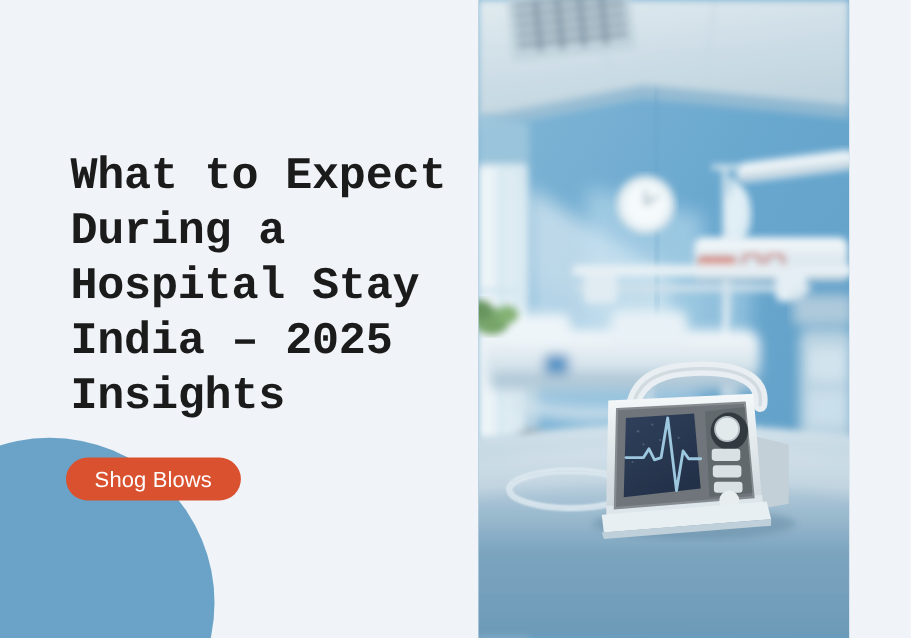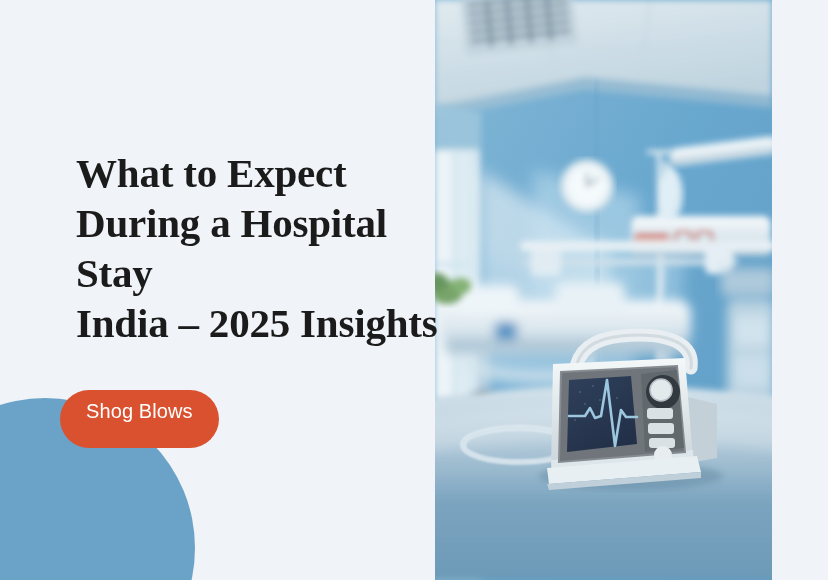--- a/index.html
+++ b/index.html
@@ -66,34 +66,34 @@
 
   
   .content {
     position: absolute;
     left: 60px;
     top: 132px;
     width: 420px;
     z-index: 5;
   }
   .headline {
-    margin: 16px;
-    font-family: Liberation Serif, serif;
+    margin: 4px;
+    font-family: Liberation Mono, monospace;
     font-weight: 700;
     font-size: 41px;
     line-height: 1.22;
     letter-spacing: -0.2px;
     color: #1b1b1b;
     white-space: pre-line;
     text-rendering: optimizeLegibility;
   }
   .cta {
     display: inline-block;
     margin-top: 26px;
-    padding: 11px 26px 27px;
+    padding: 11px 26px 8px;
     border: none;
     border-radius: 40px;
     background: #d9512f;
     color: #ffffff;
     font-family: "Liberation Sans", sans-serif;
     font-size: 20px;
     font-weight: 400;
     line-height: 1;
     cursor: pointer;
     letter-spacing: .1px;

